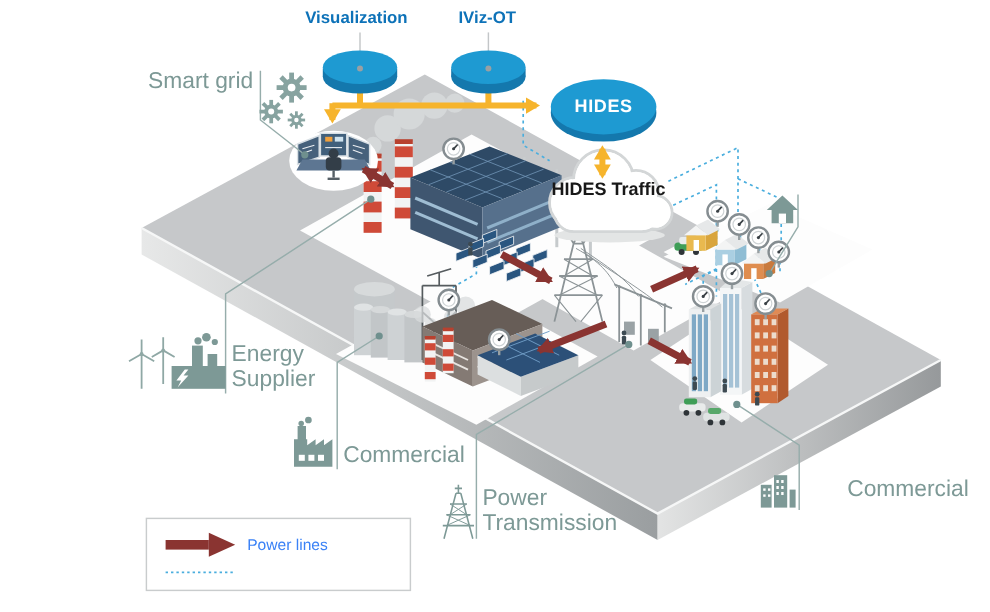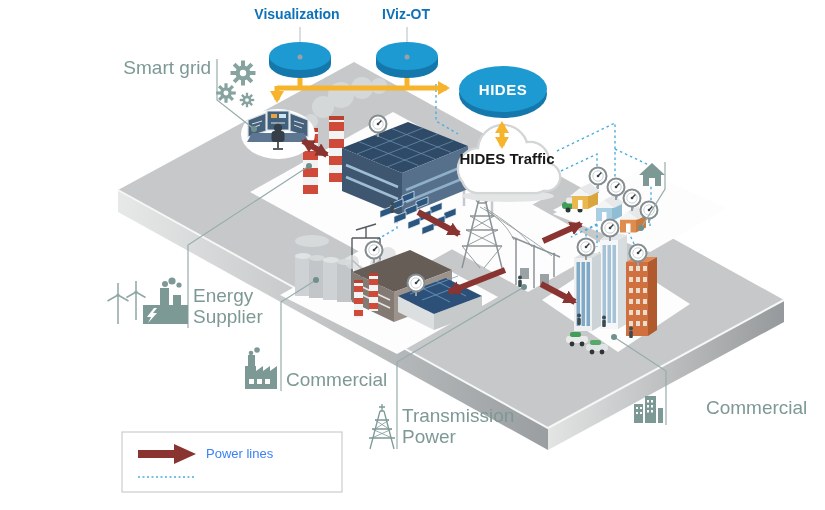--- a/index.html
+++ b/index.html
@@ -562,21 +562,21 @@
 
 
 <div class="lbl area-lbl" style="left:193px;top:285px;">
   <div>Energy</div>
   <div>Supplier</div>
 </div>
 
 <div class="lbl area-lbl" style="left:286px;top:369px;">Commercial</div>
 
 <div class="lbl area-lbl" style="left:402px;top:405px;">
+  <div>Power</div>
   <div>Transmission</div>
-  <div>Power</div>
 </div>
 
 <div class="lbl area-lbl" style="left:706px;top:397px;">Commercial</div>
 
 <div class="lbl legend-lbl" style="left:206px;top:446px;">Power lines</div>
 
 </div>
 
 </body></html>

